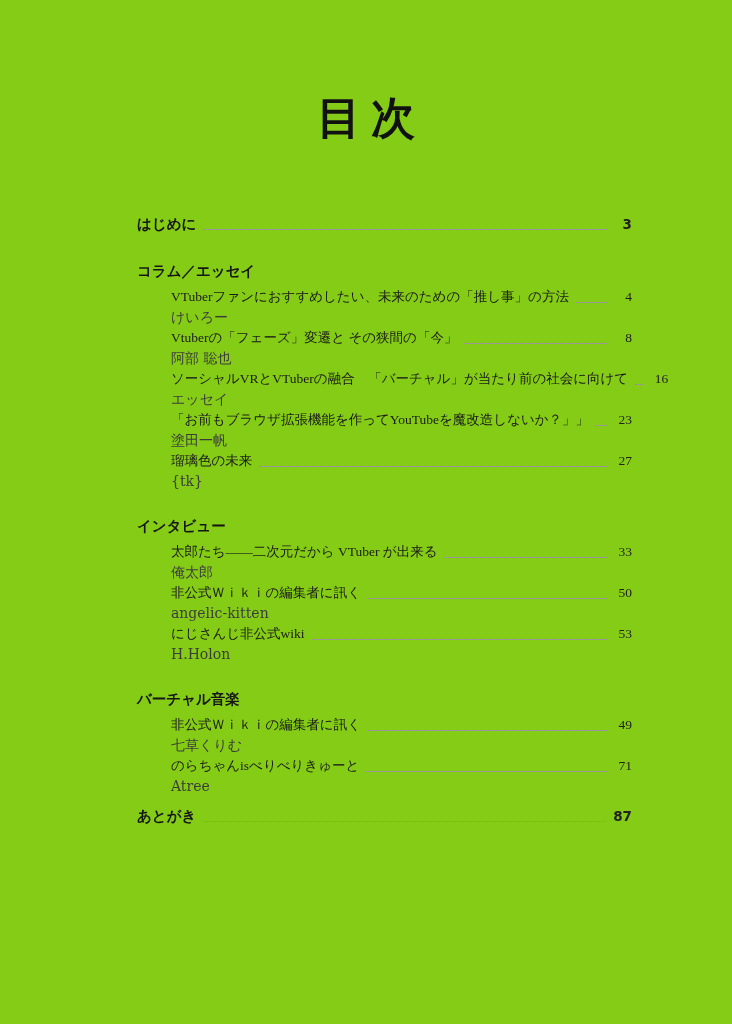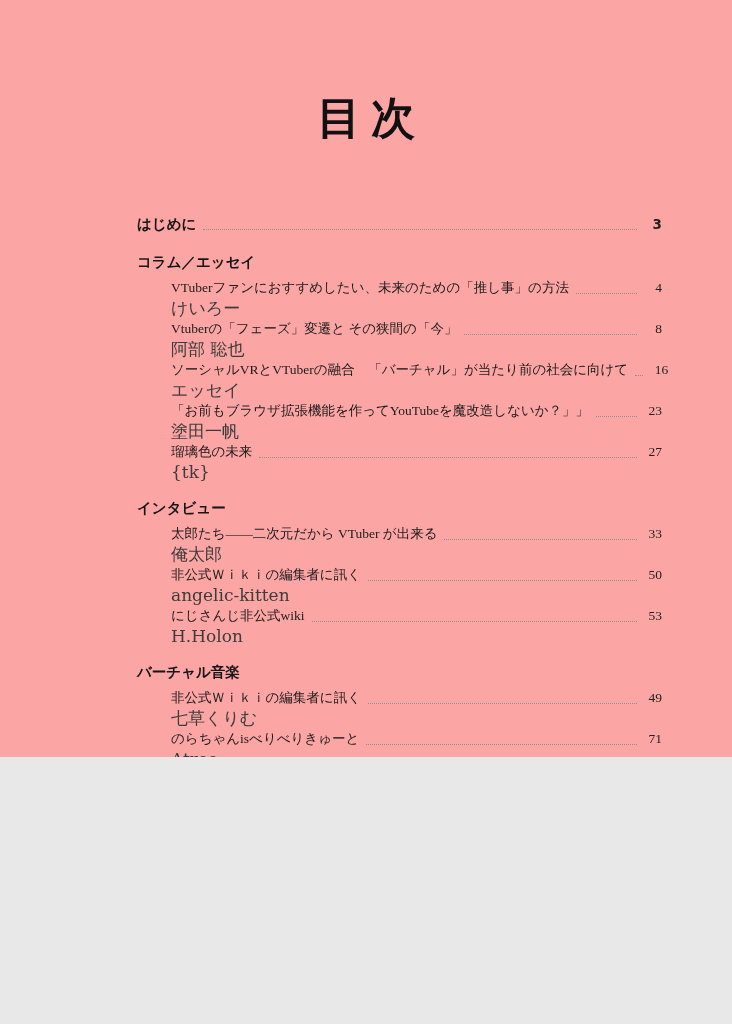--- a/index.html
+++ b/index.html
@@ -1,28 +1,28 @@
 <!DOCTYPE html>
 <html lang="ja"><head>
 <meta charset="utf-8">
 <style>
   html, body { margin: 0; padding: 0; background: #e8e8e8; }
   .page {
     position: relative;
     width: 732px;
-    height: 757px;
+    height: 1024px;
     margin: 0 auto;
-    background: #fca5a5;
+    background: #84cc16;
     overflow: hidden;
     font-family: "DejaVu Serif", "Liberation Serif", serif;
     color: #1e1e1e;
     box-sizing: border-box;
   }
   .content {
-    padding: 0 70px 0 137px;
+    padding: 0 100px 0 137px;
   }
   .doc-title {
     margin: 0;
     padding-top: 92px;
     text-align: center;
     font-size: 44px;
     line-height: 52px;
     font-weight: 700;
     letter-spacing: 10px;
     text-indent: 10px;
@@ -51,38 +51,38 @@
     height: 0;
     align-self: flex-end;
   }
   .pagenum {
     font-size: 13.5px;
     min-width: 18px;
     text-align: right;
     color: #222;
     line-height: 20px;
   }
-  .section { margin-top: 18px; }
+  .section { margin-top: 27px; }
   .section-header {
     font-weight: 700;
     font-size: 14.5px;
     line-height: 20px;
     margin-bottom: 6px;
     font-family: "DejaVu Sans", "Liberation Sans", sans-serif;
     color: #161616;
   }
   .entry { padding-left: 34px; margin-bottom: 3px; }
   .entry-title {
     font-size: 13.5px;
     line-height: 20px;
     white-space: nowrap;
     color: #1b1b1b;
   }
   .author {
-    font-size: 17px;
+    font-size: 14px;
     line-height: 16px;
     margin-top: 2px;
     color: #3c3c3c;
   }
   .back-row { margin-top: 12px; }
 </style>
 </head>
 <body>
 
 <div class="page">

